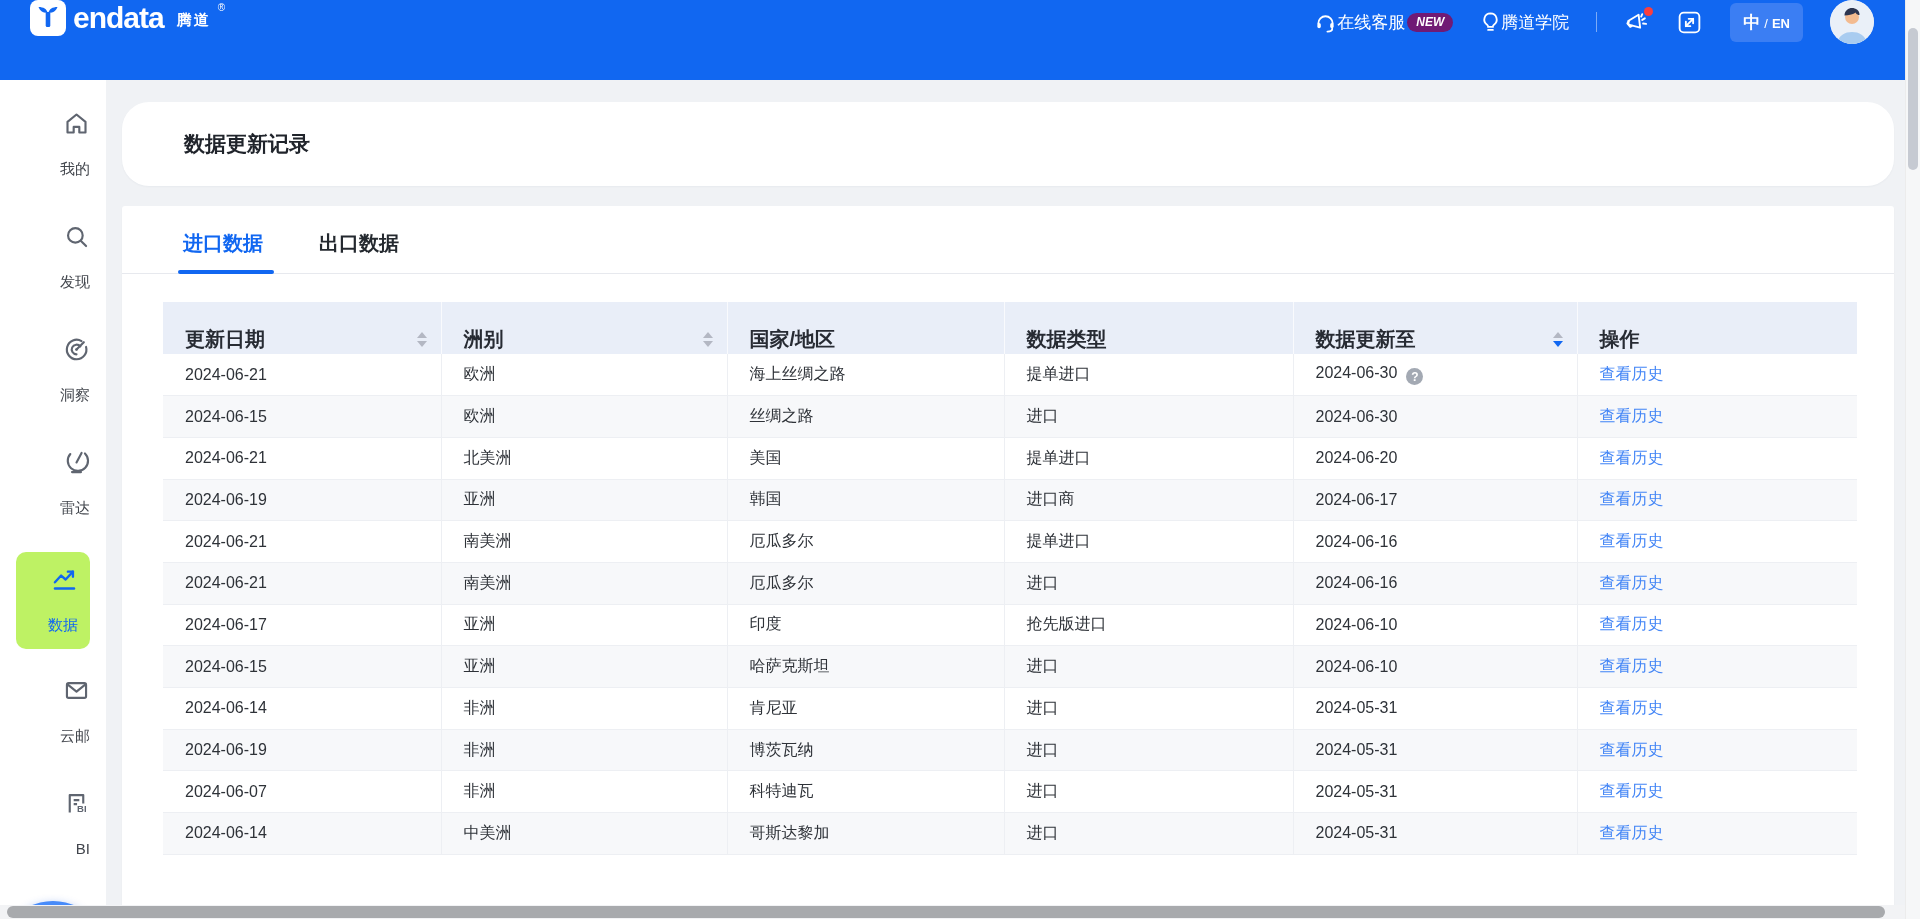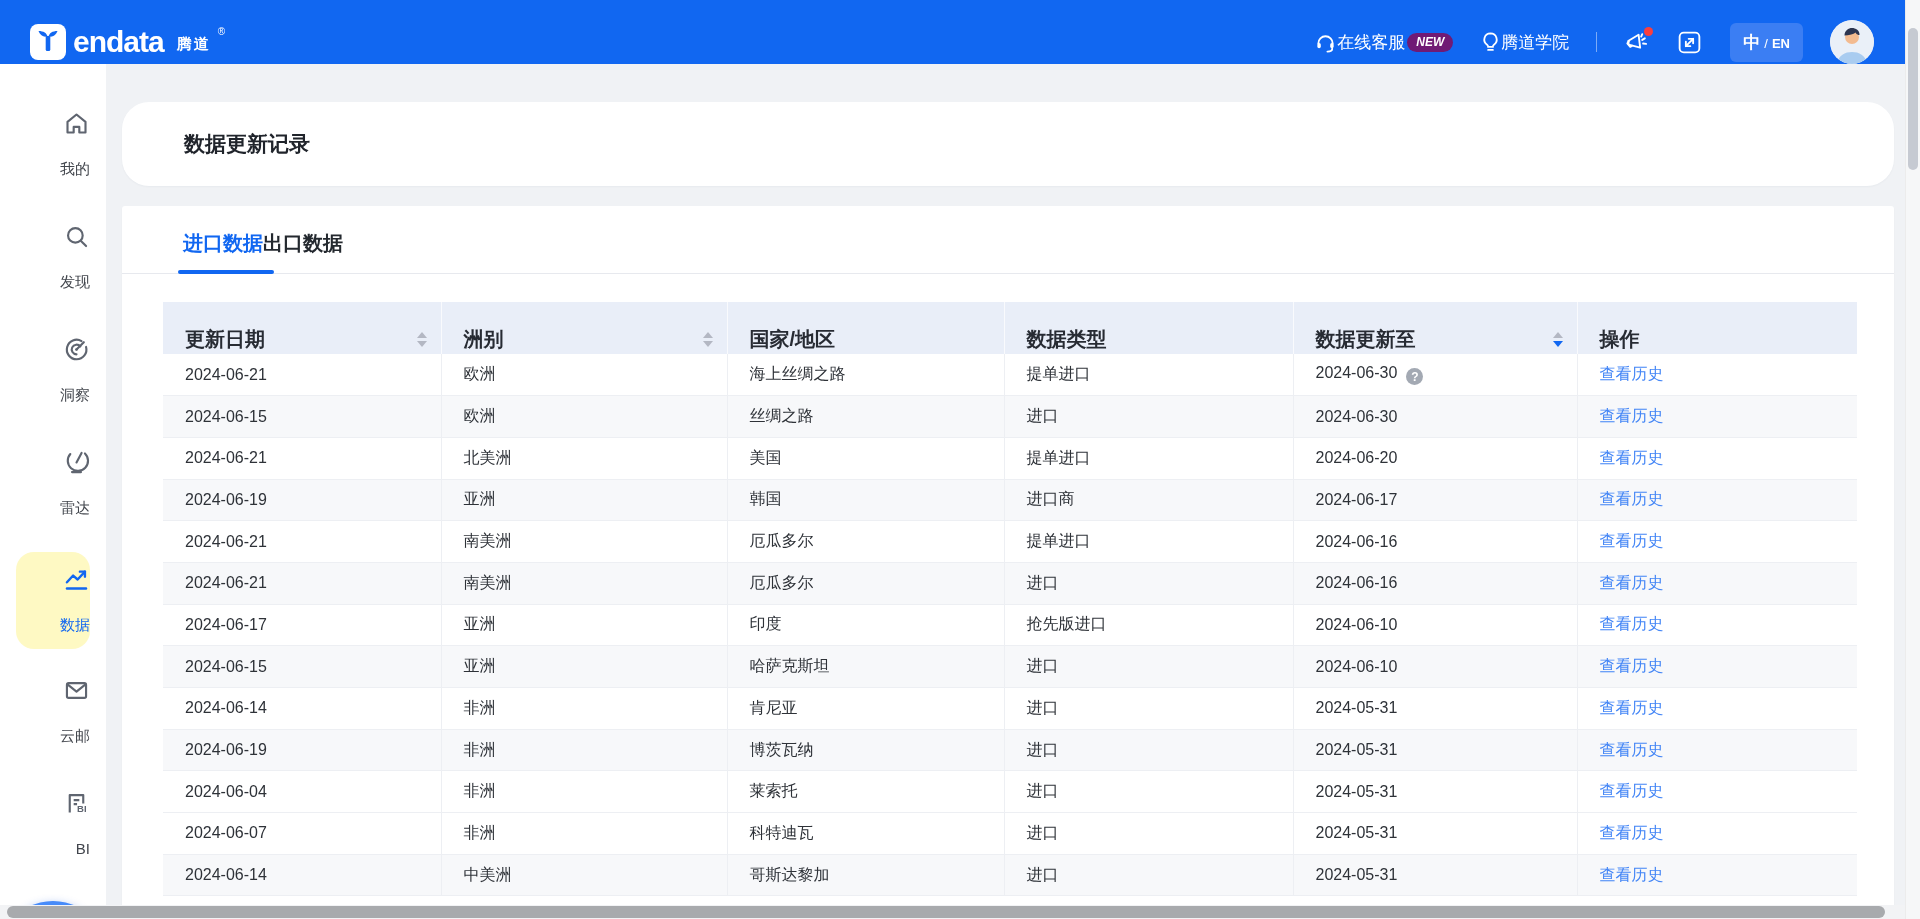--- a/index.html
+++ b/index.html
@@ -1,19 +1,19 @@
 <!DOCTYPE html>
 <html><head>
 <meta charset="utf-8">
 <style>
   * { margin:0; padding:0; box-sizing:border-box; }
   html,body { width:1920px; height:919px; overflow:hidden; font-family:"Liberation Sans","DejaVu Sans",sans-serif; background:#f0f2f5; }
 
   
-  .topbar { position:fixed; top:0; left:0; width:1920px; height:64px; background:#1167f1; display:flex; align-items:flex-end; padding:0 46px 0 30px; z-index:20; color:#fff; }
+  .topbar { position:fixed; top:0; left:0; width:1920px; height:80px; background:#1167f1; display:flex; align-items:flex-start; padding:0 46px 0 30px; z-index:20; color:#fff; }
   .logo { display:flex; align-items:flex-start; gap:7px; }
   .logo-mark { width:36px; height:36px; background:#fff; border-radius:8px; display:flex; align-items:center; justify-content:center; }
   .logo-word { font-size:30px; font-weight:bold; letter-spacing:-1px; line-height:36px; }
   .logo-cn { font-size:15px; font-weight:bold; line-height:40px; margin-left:6px; letter-spacing:2px; }
   .logo-reg { font-size:10px; line-height:16px; }
   .topbar-right { margin-left:auto; display:flex; align-items:center; gap:27px; font-size:17px; }
   .tb-item { display:flex; align-items:center; cursor:pointer; }
   .badge-new { background:#701a75; color:#fff; font-size:12px; font-weight:bold; font-style:italic; padding:2px 9px 3px; border-radius:10px; margin-left:2px; }
   .tb-divider { width:1px; height:20px; background:rgba(255,255,255,.45); }
   .icon-btn { position:relative; display:flex; align-items:center; cursor:pointer; }
@@ -22,33 +22,33 @@
   .lang-zh { font-size:17px; font-weight:bold; }
   .lang-sep { font-size:13px; }
   .lang-en { font-size:13px; font-weight:bold; }
   .avatar { width:44px; height:44px; border-radius:50%; background:#e9eef7; overflow:hidden; cursor:pointer; flex:none; }
 
   
   .sidebar { position:fixed; top:64px; left:0; width:106px; height:855px; background:#fff; display:flex; flex-direction:column; align-items:center; padding:46px 0 34px; z-index:10; }
   .side-item { width:74px; display:flex; flex-direction:column; align-items:flex-end; gap:23px; margin-bottom:44px; cursor:pointer; border-radius:10px; }
   .side-item .lbl { font-size:15px; color:#41454c; }
   .side-item svg { stroke:#5f6570; }
-  .side-item.active { background:#fef9c3; padding:14px 0; margin-top:-10px; margin-bottom:28px;border-radius:18px; }
+  .side-item.active { background:#bef264; padding:14px 12px; margin-top:-10px; margin-bottom:28px; }
   .side-item.active .lbl { color:#1167f1; }
   .side-item.active svg { stroke:#1167f1; }
   .fab { margin-top:auto; width:66px; height:66px; border-radius:50%; background:#478bf9; display:flex; align-items:center; justify-content:center; cursor:pointer; box-shadow:0 2px 8px rgba(30,90,220,.35); }
   .collapse { margin-top:10px; font-size:22px; color:#8a8f99; cursor:pointer; line-height:1; }
 
   
   .main { position:absolute; top:64px; left:106px; width:1800px; }
   .card { background:#fff; border-radius:3px; }
   .title-card { margin:38px 12px 0 16px; height:84px; display:flex; align-items:center; padding-left:62px; box-shadow:0 1px 2px rgba(30,40,80,.04);border-radius:27px; }
   .page-title { font-size:21px; font-weight:bold; color:#20242b; }
   .body-card { margin:20px 12px 0 16px; height:713px; overflow:hidden; box-shadow:0 1px 2px rgba(30,40,80,.04); }
-  .tabs-row { padding:24px 0 0 61px; border-bottom:1px solid #e7e9ee; display:flex; }
+  .tabs-row { padding:24px 0 0 61px; border-bottom:1px solid #e7e9ee; display:flex; gap:56px; }
   .tab { font-size:20px; font-weight:bold; color:#24292f; padding-bottom:16px; position:relative; cursor:pointer; }
   .tab.active { color:#1167f1; }
   .tab.active::after { content:""; position:absolute; left:-5px; right:-11px; bottom:-1px; height:4px; background:#1167f1; border-radius:2px; }
 
   .table-wrap { padding:28px 37px 0 41px; }
   table { width:1694px; table-layout:fixed; border-collapse:collapse; }
   thead th { height:52px; background:#e9eef8; border-right:1px solid #f9fafd; }
   thead th:last-child { border-right:none; }
   .th-inner { display:flex; align-items:center; justify-content:space-between; padding:0 14px 0 22px; font-size:20px; font-weight:bold; color:#272b33;margin-top:22px; }
   .sorter { display:flex; flex-direction:column; gap:3px; }
@@ -370,28 +370,20 @@
   </tr>
             <tr class="alt">
     <td><span>2024-06-19</span></td>
     <td><span>非洲</span></td>
     <td><span>博茨瓦纳</span></td>
     <td><span>进口</span></td>
     <td><span>2024-05-31</span></td>
     <td><a class="link">查看历史</a></td>
   </tr>
             <tr>
-    <td><span>2024-06-04</span></td>
-    <td><span>非洲</span></td>
-    <td><span>莱索托</span></td>
-    <td><span>进口</span></td>
-    <td><span>2024-05-31</span></td>
-    <td><a class="link">查看历史</a></td>
-  </tr>
-            <tr>
     <td><span>2024-06-07</span></td>
     <td><span>非洲</span></td>
     <td><span>科特迪瓦</span></td>
     <td><span>进口</span></td>
     <td><span>2024-05-31</span></td>
     <td><a class="link">查看历史</a></td>
   </tr>
             <tr class="alt">
     <td><span>2024-06-14</span></td>
     <td><span>中美洲</span></td>

